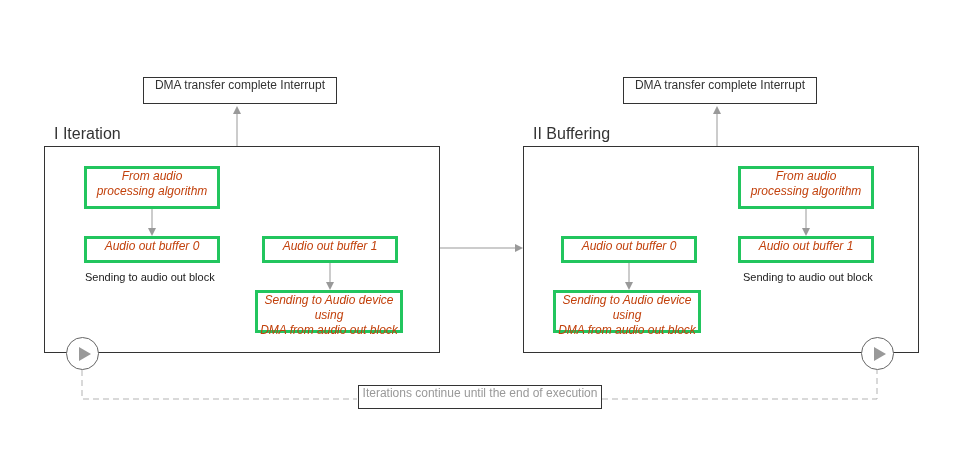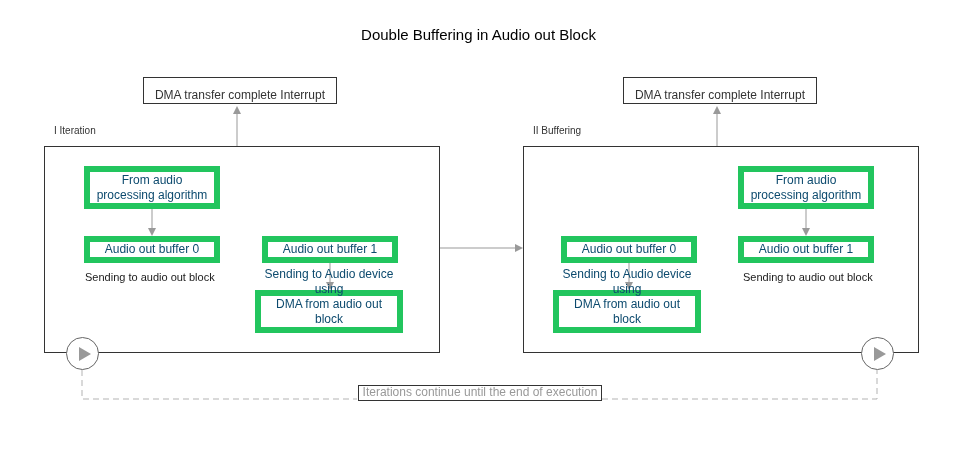--- a/index.html
+++ b/index.html
@@ -6,30 +6,30 @@
   #canvas {
     position:relative; width:957px; height:455px; background:#ffffff;
     font-family:"Liberation Sans", sans-serif; overflow:hidden;
   }
   .title {
     position:absolute; left:0; top:26px; width:957px; text-align:center;
     font-size:15px; color:#000000;
   }
   .box {
     position:absolute; box-sizing:border-box; background:#ffffff;
-    display:flex; align-items:flex-end; justify-content:center;
+    display:flex; align-items:flex-start; justify-content:center;
     text-align:center; font-size:12px; line-height:1.25;
   }
   .box.dark { border:1px solid #333333; color:#333333; }
-  .box.gray { border:6px solid #22c55e; color:#0c4a6e; }
+  .box.gray { border:3px solid #22c55e; color:#c2410c;font-style:italic; }
   .iterbox {
     position:absolute; box-sizing:border-box;
     border:1px solid #333333; background:transparent;
   }
-  .floatlabel { position:absolute; font-size:10px; color:#333333; white-space:nowrap; }
+  .floatlabel { position:absolute; font-size:16px; color:#333333; white-space:nowrap; }
   .darklabel  { position:absolute; font-size:11px; color:#1a1a1a; white-space:nowrap; }
   svg.connectors { position:absolute; left:0; top:0; pointer-events:none; }
   .playcircle {
     position:absolute; box-sizing:border-box; width:33px; height:33px;
     border:1.5px solid #666666; border-radius:50%; background:#ffffff;
     display:flex; align-items:center; justify-content:center;
   }
   .playtri {
     width:0; height:0; margin-left:4px;
     border-top:7px solid transparent; border-bottom:7px solid transparent;
@@ -76,21 +76,20 @@
     <g>
       <line x1="440" y1="248" x2="516" y2="248" stroke="#999999" stroke-width="1"></line>
       <polygon points="523,248 515,244 515,252" fill="#999999"></polygon>
     </g>
 
     <polyline points="82,370 82,399 357,399" fill="none" stroke="#b3b3b3" stroke-width="1" stroke-dasharray="6,4"></polyline>
 
     <polyline points="602,399 877,399 877,370" fill="none" stroke="#b3b3b3" stroke-width="1" stroke-dasharray="6,4"></polyline>
   </svg>
 
-  <div class="title">Double Buffering in Audio out Block</div>
 
   <div class="box dark" style="left:143px; top:77px; width:194px; height:27px;">
     <span>DMA transfer complete Interrupt</span>
   </div>
 
   <div class="floatlabel" style="left:54px; top:125px;">I Iteration</div>
 
   <div class="iterbox" style="left:44px; top:146px; width:396px; height:207px;"></div>
 
   <div class="box gray" style="left:84px; top:166px; width:136px; height:43px;">
@@ -150,17 +149,17 @@
     <span>
       <span>Sending to Audio device using</span><br>
       <span>DMA from audio out block</span>
     </span>
   </div>
 
   <div class="playcircle" style="left:861px; top:337px;">
     <div class="playtri"></div>
   </div>
 
-  <div class="box dark" style="left:358px; top:385px; width:244px; height:16px; color:#999999;">
+  <div class="box dark" style="left:358px; top:385px; width:244px; height:24px; color:#999999;">
     <span>Iterations continue until the end of execution</span>
   </div>
 
 </div>
 
 </body></html>

